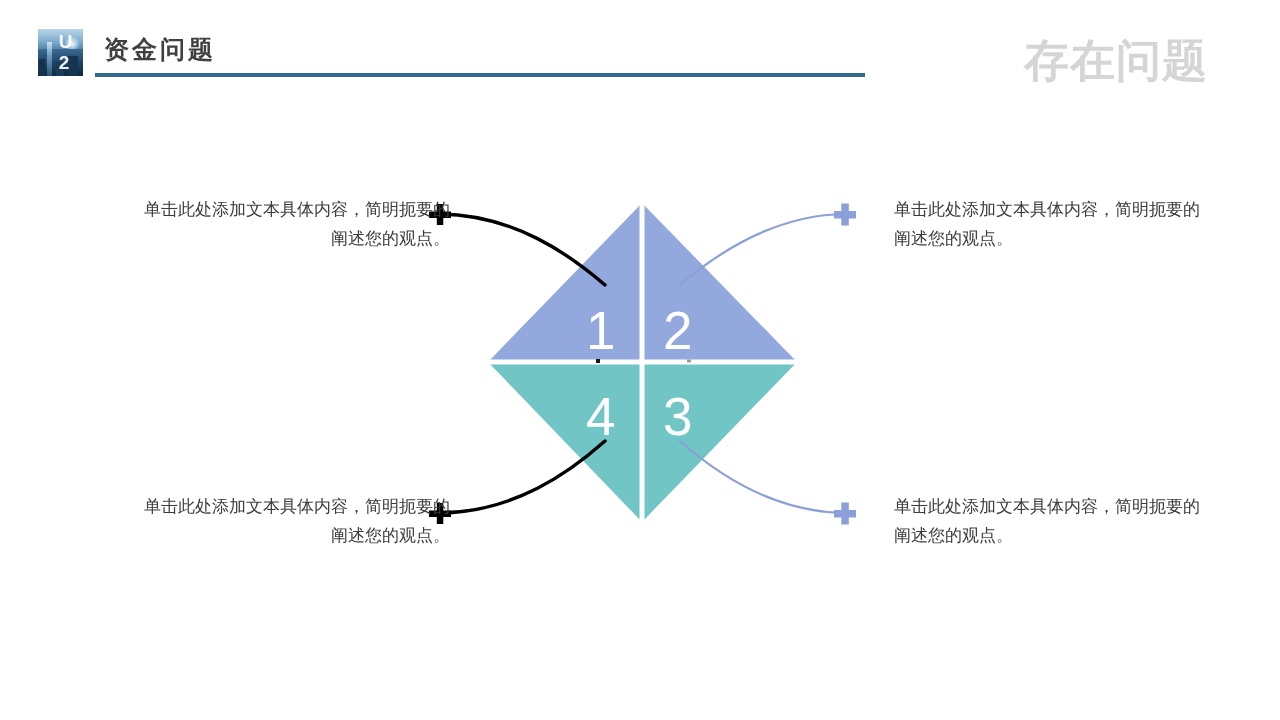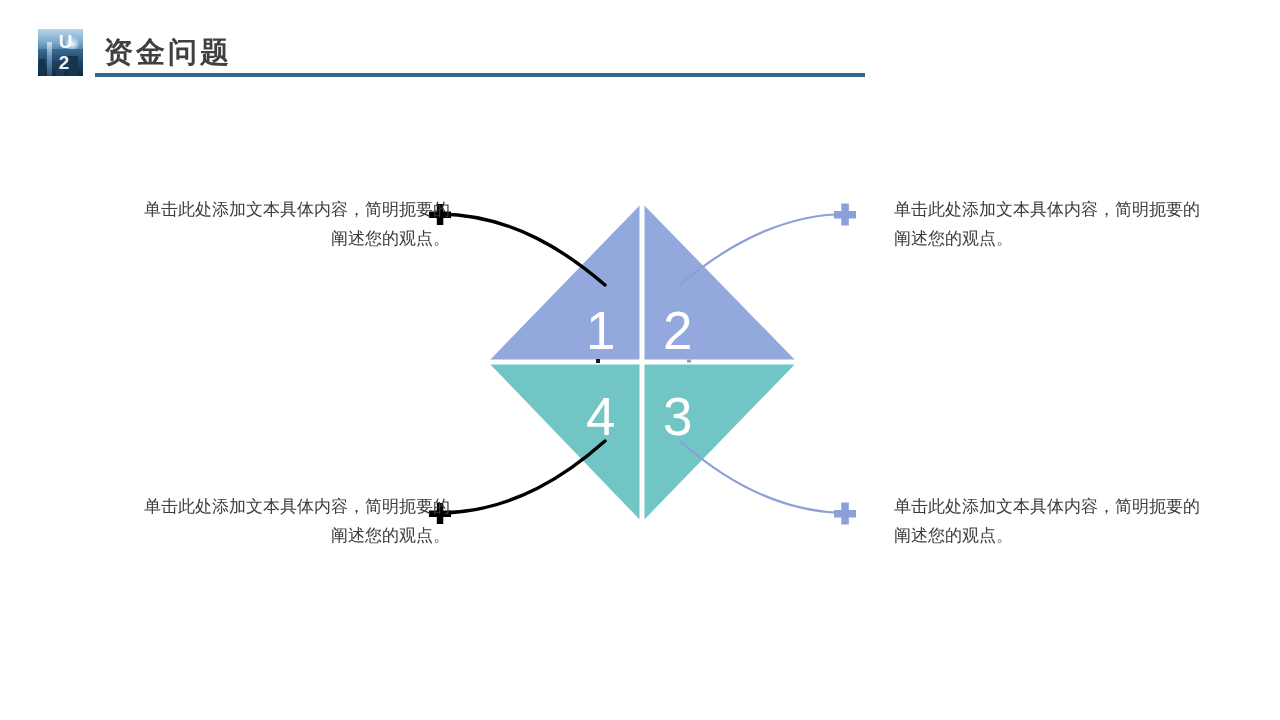--- a/index.html
+++ b/index.html
@@ -83,21 +83,21 @@
   #header-logo .mark .two {
     position: absolute;
     left: 46%; top: 52%;
     letter-spacing: -1px;
   }
 
   #header-title {
     position: absolute;
     left: 104px;
     top: 33px;
-    font-size: 29px;
+    font-size: 25px;
     font-weight: 700;
     color: #404040;
     letter-spacing: 3px;
     white-space: nowrap;
     font-family: "DejaVu Sans", "Liberation Sans", sans-serif;
   }
 
   #header-rule {
     position: absolute;
     left: 95px;
@@ -175,20 +175,21 @@
     <div class="blk2"></div>
     <div class="blk3"></div>
     <div class="mark">
       <span class="u">U</span>
       <span class="two">2</span>
     </div>
   </div>
 
   <div id="header-title">资金问题</div>
   <div id="header-rule"></div>
+  <div id="header-watermark">存在问题</div>
 
   <svg id="diagram" viewBox="0 0 1280 720">
 
     <polygon points="642,203 642,362 488,362" fill="#93a8dd"></polygon>
 
     <polygon points="642,203 797,362 642,362" fill="#93a8dd"></polygon>
 
     <polygon points="488,362 642,362 642,522" fill="#72c5c5"></polygon>
 
     <polygon points="642,362 797,362 642,522" fill="#72c5c5"></polygon>

